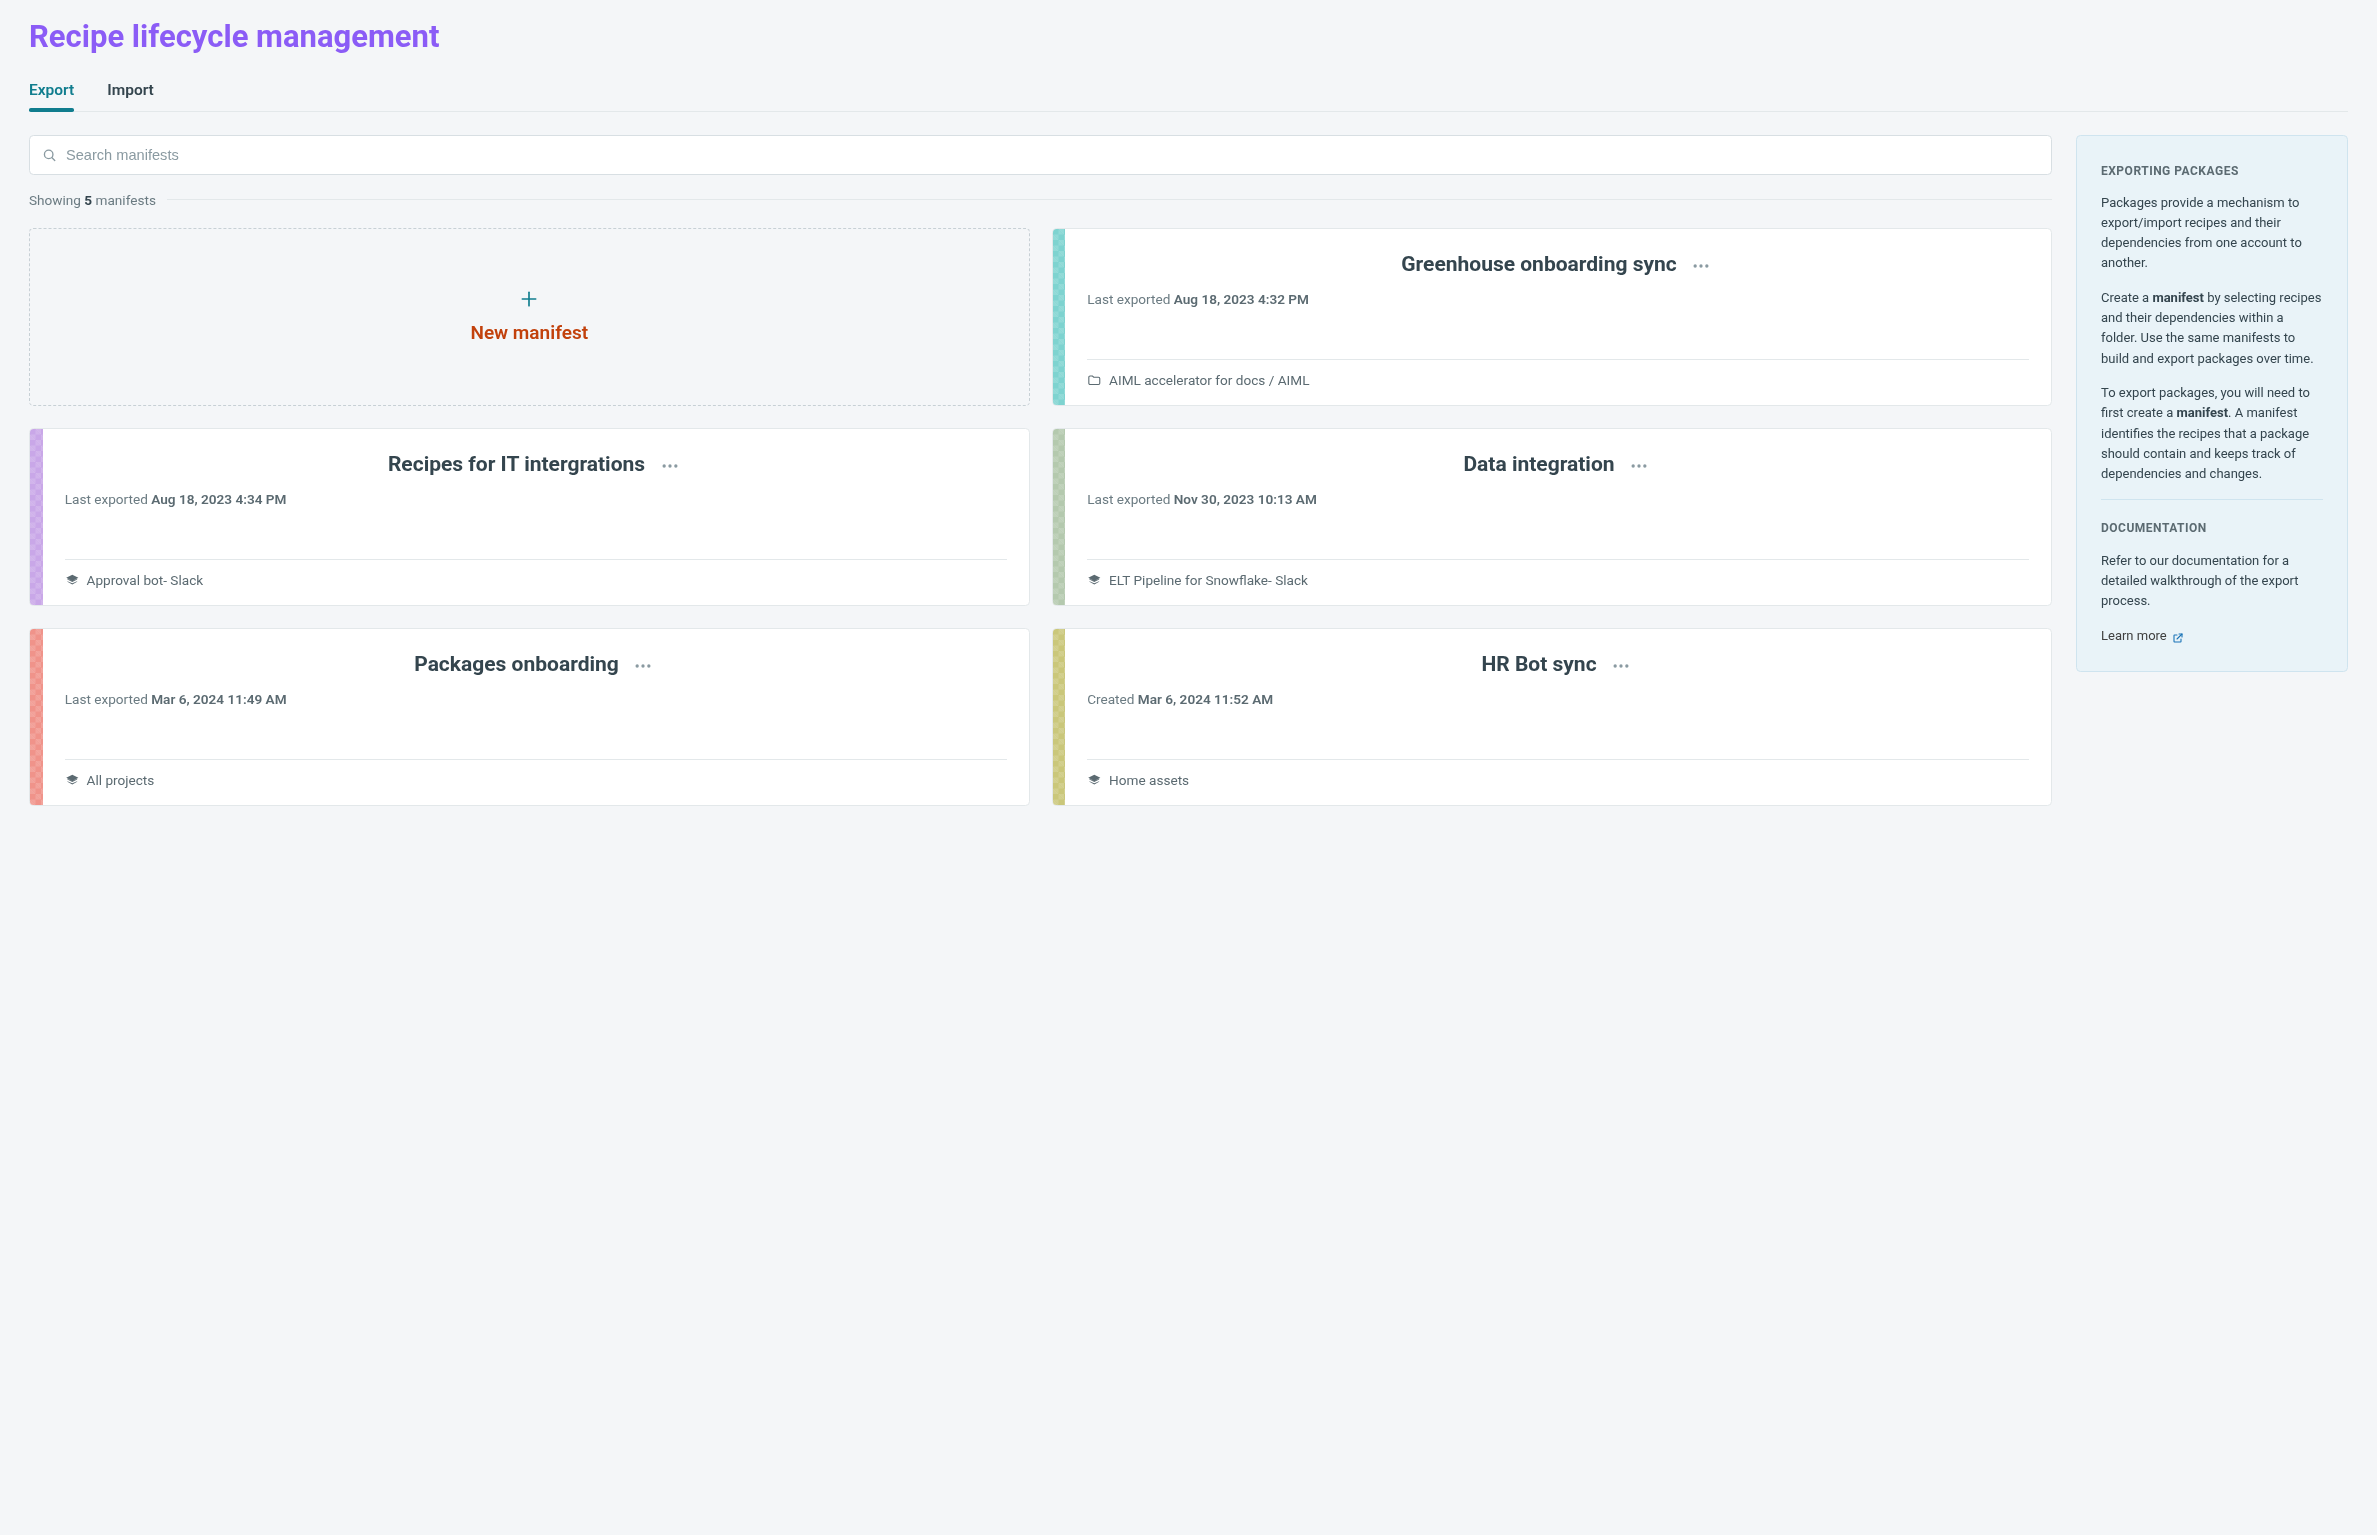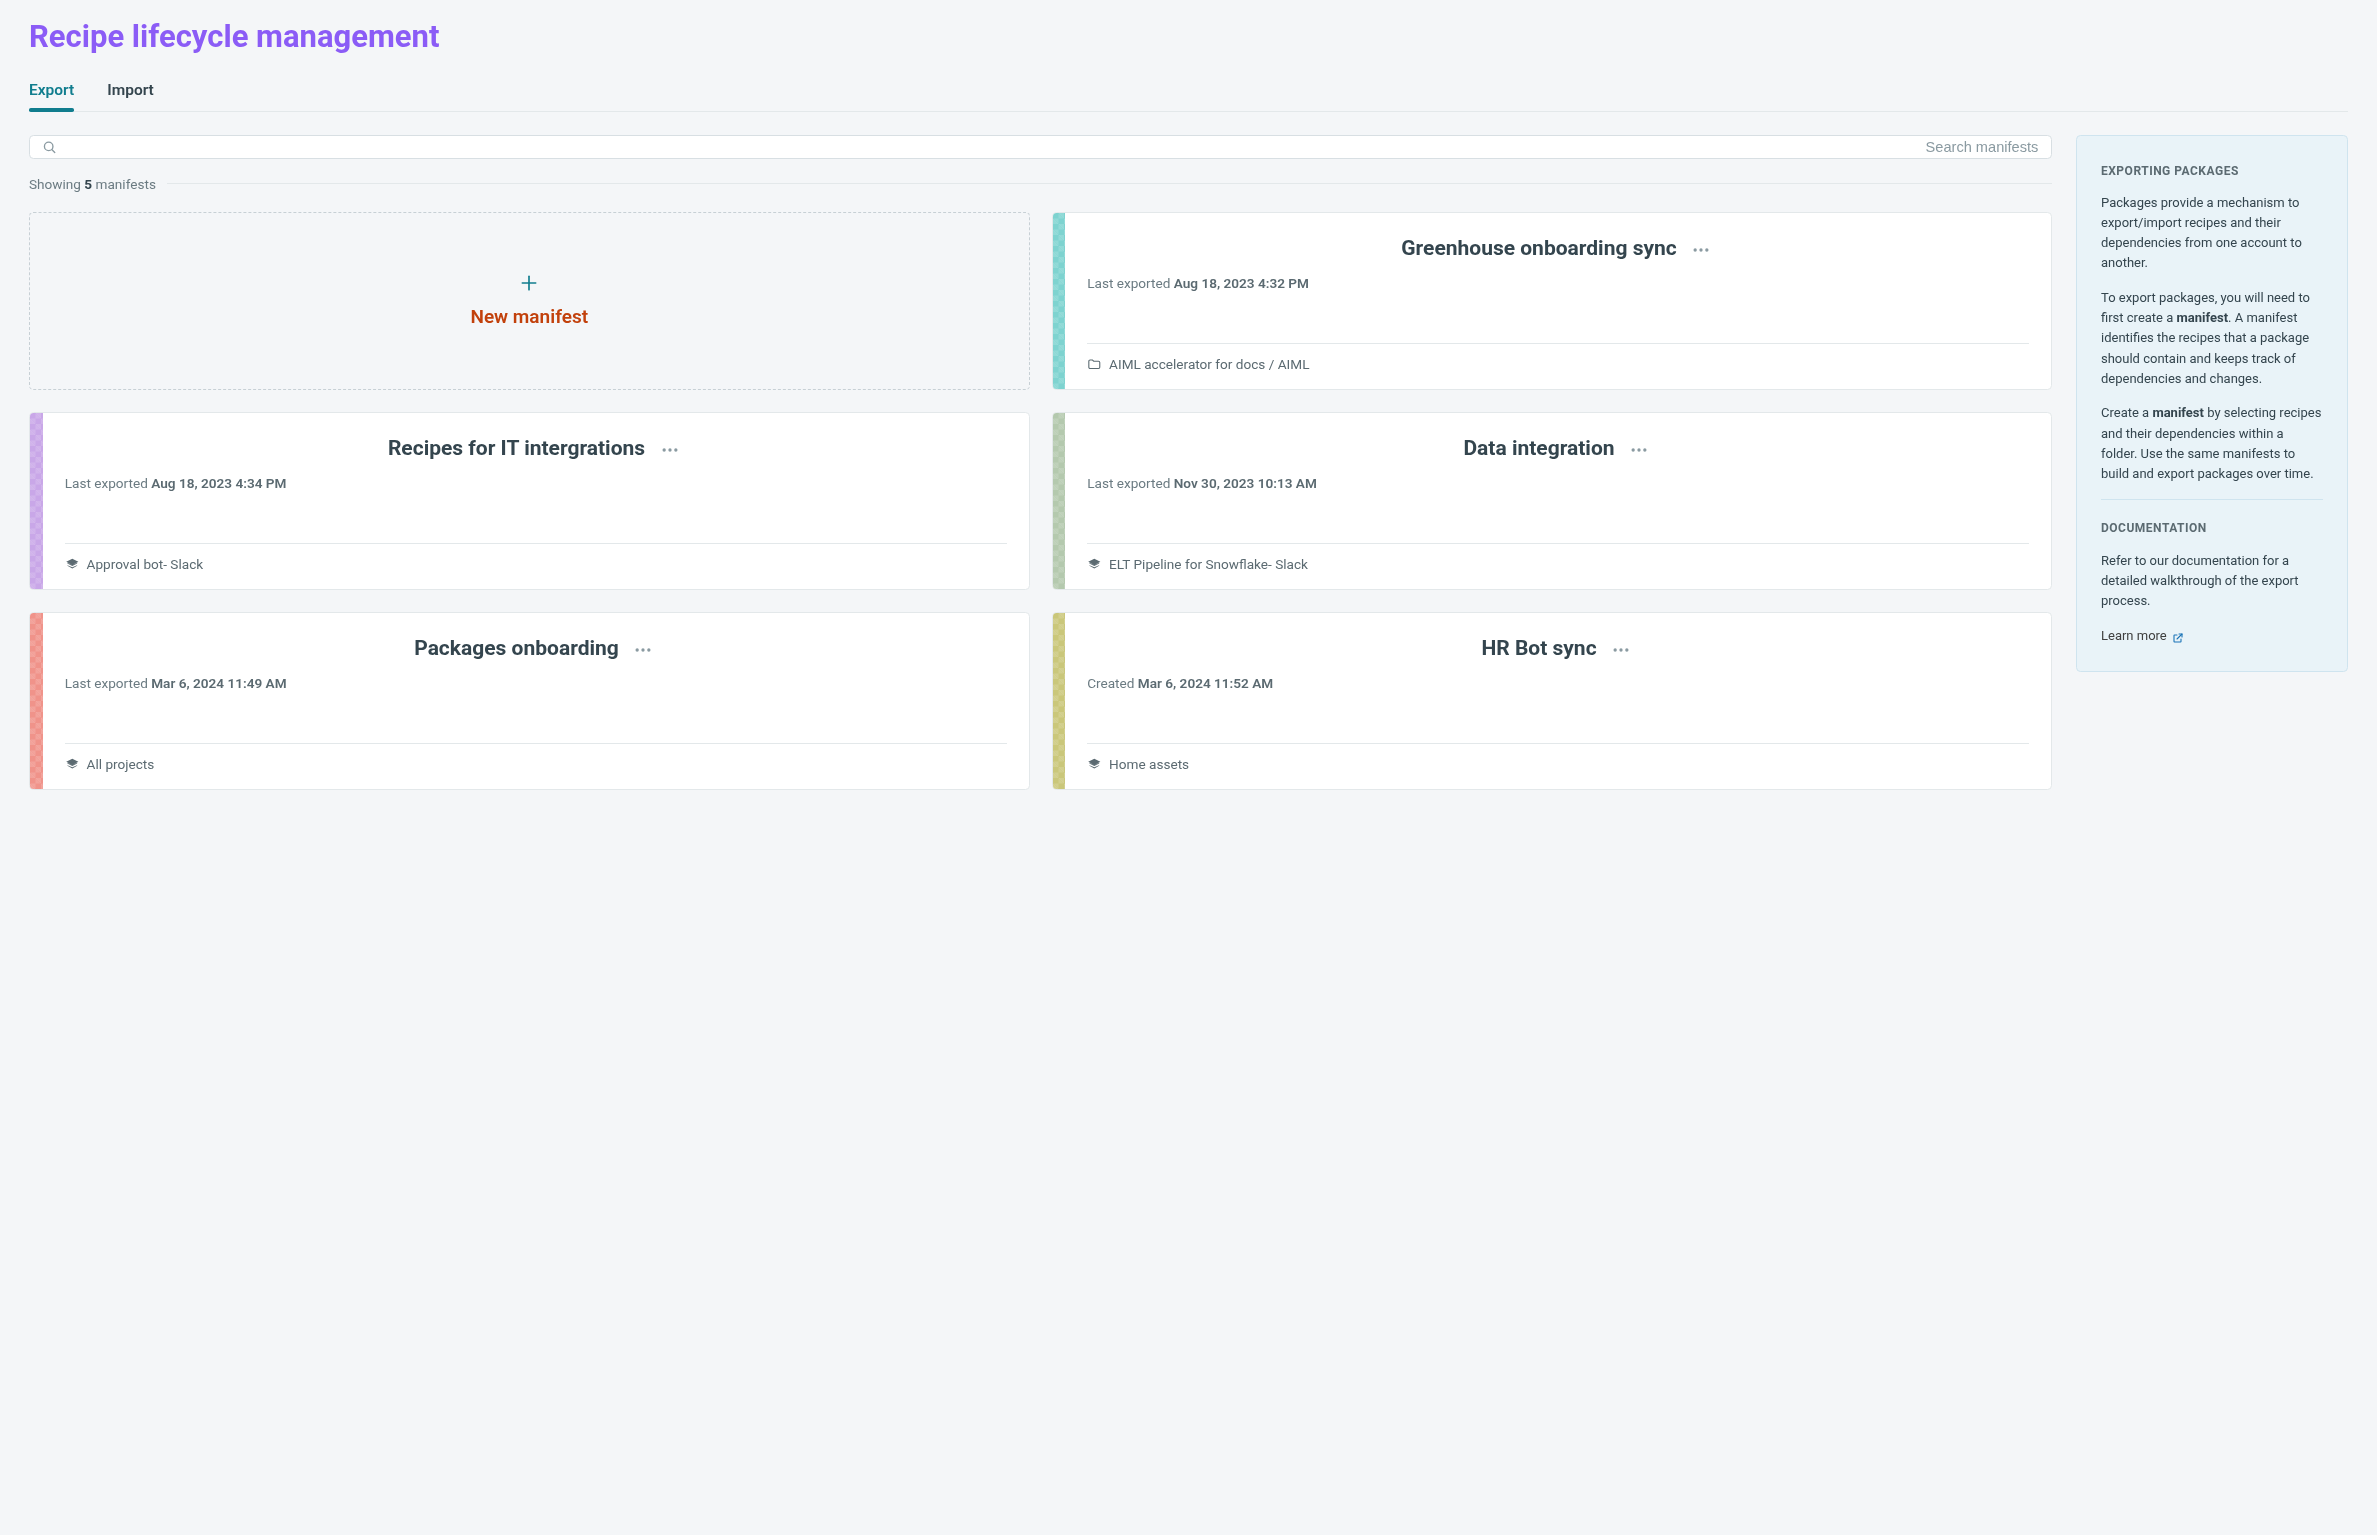--- a/index.html
+++ b/index.html
@@ -66,29 +66,28 @@
     transform: translateY(-50%);
     color: #8a9aa1;
     width: 14.6px;
     height: 14.6px;
     display: flex;
     align-items: center;
     justify-content: center;
   }
   .search-input {
     width: 100%;
-    height: 24px;
+    height: 40px;
     border: 0.9px solid #d8dfe3;
     border-radius: 4.5px;
     background: #fff;
     padding: 0 12.7px 0 36px;
     font-size: 14.6px;
     color: #34454e;
     outline: none;
-    text-align: right;
   }
   .search-input::placeholder {
     color: #8a9aa1;
   }
   .showing-row {
     display: flex;
     align-items: center;
     font-size: 13.6px;
     color: #6b7b82;
     margin-bottom: 20px;
@@ -439,24 +438,24 @@
         </div>
       </div>
 
     </div>
   </div>
 
   <aside class="info-panel">
     <div class="info-heading">EXPORTING PACKAGES</div>
     <p>Packages provide a mechanism to export/import recipes and their dependencies from one account to another.</p>
     <p>
-      <span>To export packages, you will need to first create a </span><strong>manifest</strong><span>. A manifest identifies the recipes that a package should contain and keeps track of dependencies and changes.</span>
+      <span>Create a </span><strong>manifest</strong><span> by selecting recipes and their dependencies within a folder. Use the same manifests to build and export packages over time.</span>
     </p>
     <p>
-      <span>Create a </span><strong>manifest</strong><span> by selecting recipes and their dependencies within a folder. Use the same manifests to build and export packages over time.</span>
+      <span>To export packages, you will need to first create a </span><strong>manifest</strong><span>. A manifest identifies the recipes that a package should contain and keeps track of dependencies and changes.</span>
     </p>
     <div class="info-divider"></div>
     <div class="info-heading">DOCUMENTATION</div>
     <p>Refer to our documentation for a detailed walkthrough of the export process.</p>
     <a class="learn-more">
       <span>Learn more</span>
       <span class="ext-ico">
         <svg viewBox="0 0 24 24" width="12" height="12" fill="none" stroke="currentColor" stroke-width="2.2" stroke-linecap="round" stroke-linejoin="round">
             <path d="M14 4h6v6"></path>
             <path d="M20 4 10 14"></path>

